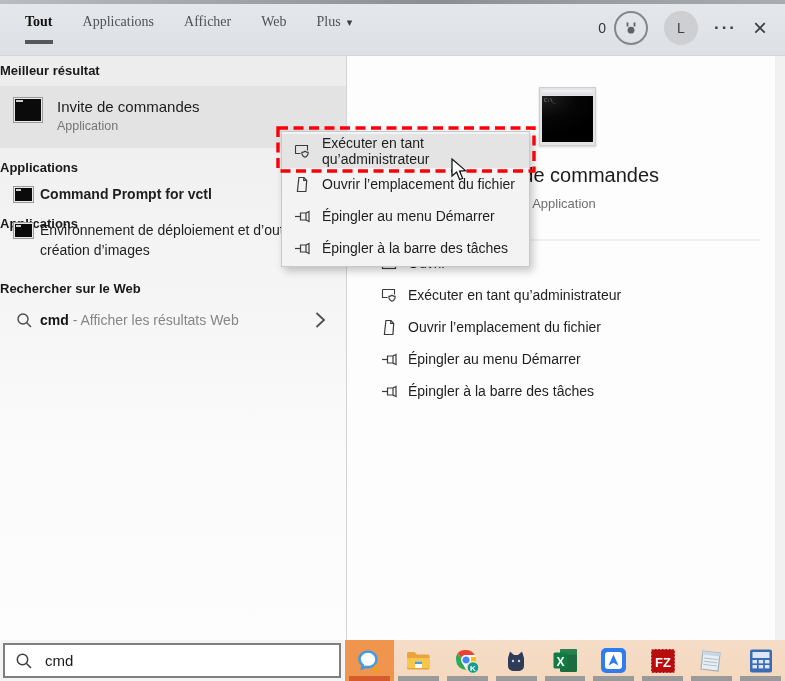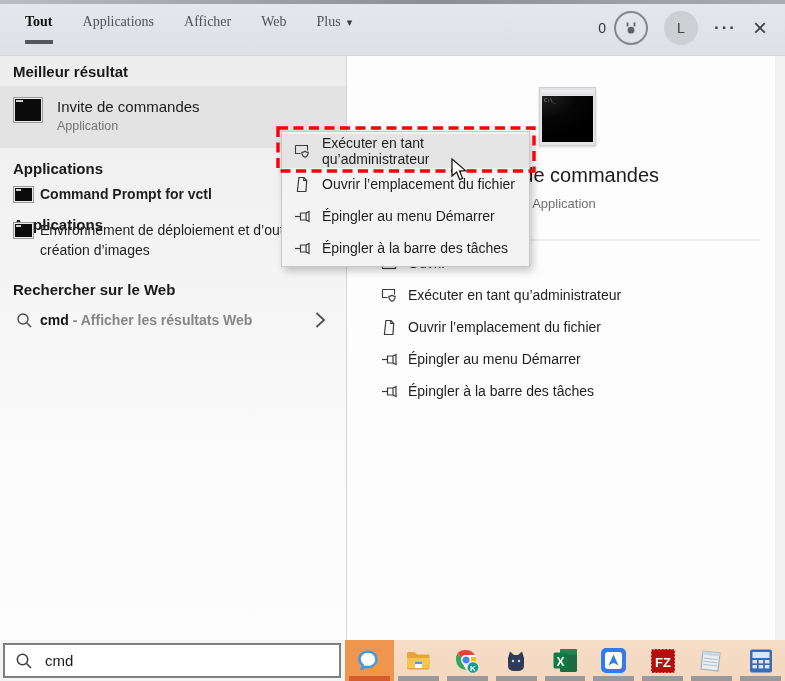--- a/index.html
+++ b/index.html
@@ -22,37 +22,37 @@
   .rewards-count { font-size:14px; color:#33363a; }
   .rewards-circle { width:34px; height:34px; border-radius:50%; border:2px solid #84878c; display:flex; align-items:center; justify-content:center; background:transparent; }
   .avatar { width:34px; height:34px; border-radius:50%; background:#cdcfd2; display:flex; align-items:center; justify-content:center; font-size:14px; color:#3c3f43; }
   .more-btn { font-size:17px; letter-spacing:2px; color:#3a3d41; font-weight:700; }
   .close-btn { font-size:24px; color:#3a3d41; line-height:1; font-weight:400; }
 
   
   .left-panel { position:absolute; left:0; top:56px; width:346px; height:584px;
     background:linear-gradient(#ededee 0%, #f2f2f2 25%, #fbfbfb 70%, #fdfdfd 100%); }
   .panel-divider { position:absolute; left:346px; top:56px; width:1px; height:584px; background:#d4d4d4; }
-  .section-header { position:absolute; left:0; width:346px; font-size:15px; font-weight:700; color:#191919; padding-left:13px; }
+  .section-header { position:absolute; left:0; width:346px; font-size:13px; font-weight:700; color:#191919; }
   .row-best { position:absolute; left:0; top:86px; width:346px; height:62px; background:#e3e3e4; }
   .row-best .mini-cmd { position:absolute; left:13px; top:11px; }
   .row-best .title { position:absolute; left:57px; top:12px; font-size:15px; color:#1c1c1c; }
   .row-best .subtitle { position:absolute; left:57px; top:33px; font-size:12.5px; color:#767676; }
   .mini-cmd { width:30px; height:26px; background:#0b0b0b; border:1px solid #9a9a9a; position:relative; box-shadow:0 0 0 1px #e9e9e9 inset; }
   .mini-cmd::before { content:""; position:absolute; left:2px; top:2px; width:7px; height:2px; background:#cfcfcf; }
   .mini-cmd.small { width:21px; height:17px; }
   .mini-cmd.small::before { width:5px; height:2px; }
   .app-row { position:absolute; left:0; width:346px; display:flex; align-items:flex-start; }
   .app-row .mini-cmd { margin-left:13px; flex:none; }
   .app-row .app-label { margin-left:6px; font-size:14px; color:#1f1f1f; line-height:20px; width:295px; }
   .web-row { position:absolute; left:0; top:302px; width:346px; height:38px; }
   .web-row .mag { position:absolute; left:16px; top:10px; }
   .web-row .wtext { position:absolute; left:40px; top:10px; font-size:14px; }
   .web-row .q { color:#141414; font-weight:700; }
-  .web-row .suffix { color:#868686; font-weight:700; }
+  .web-row .suffix { color:#868686; font-weight:400; }
   .web-row .chev { position:absolute; right:20px; top:9px; }
 
   
   .right-panel { position:absolute; left:347px; top:56px; width:438px; height:584px; background:#fdfdfd; }
   .right-strip { position:absolute; left:775px; top:56px; width:10px; height:584px; background:#f1f1f2; }
   .big-icon { position:absolute; left:539px; top:87px; width:57px; height:59px;
     background:#e4e4e6; border:1px solid #cfcfd2; box-shadow:0 1px 2px rgba(0,0,0,.18); }
   .big-icon .titlebar { position:absolute; left:2px; top:2px; right:2px; height:5px; background:linear-gradient(#f2f2f4,#dddde1); }
   .big-icon .screen { position:absolute; left:2px; top:8px; right:2px; bottom:3px; background:
     radial-gradient(120% 90% at 0% 0%, #232323 0%, #060606 55%, #000 100%); }

